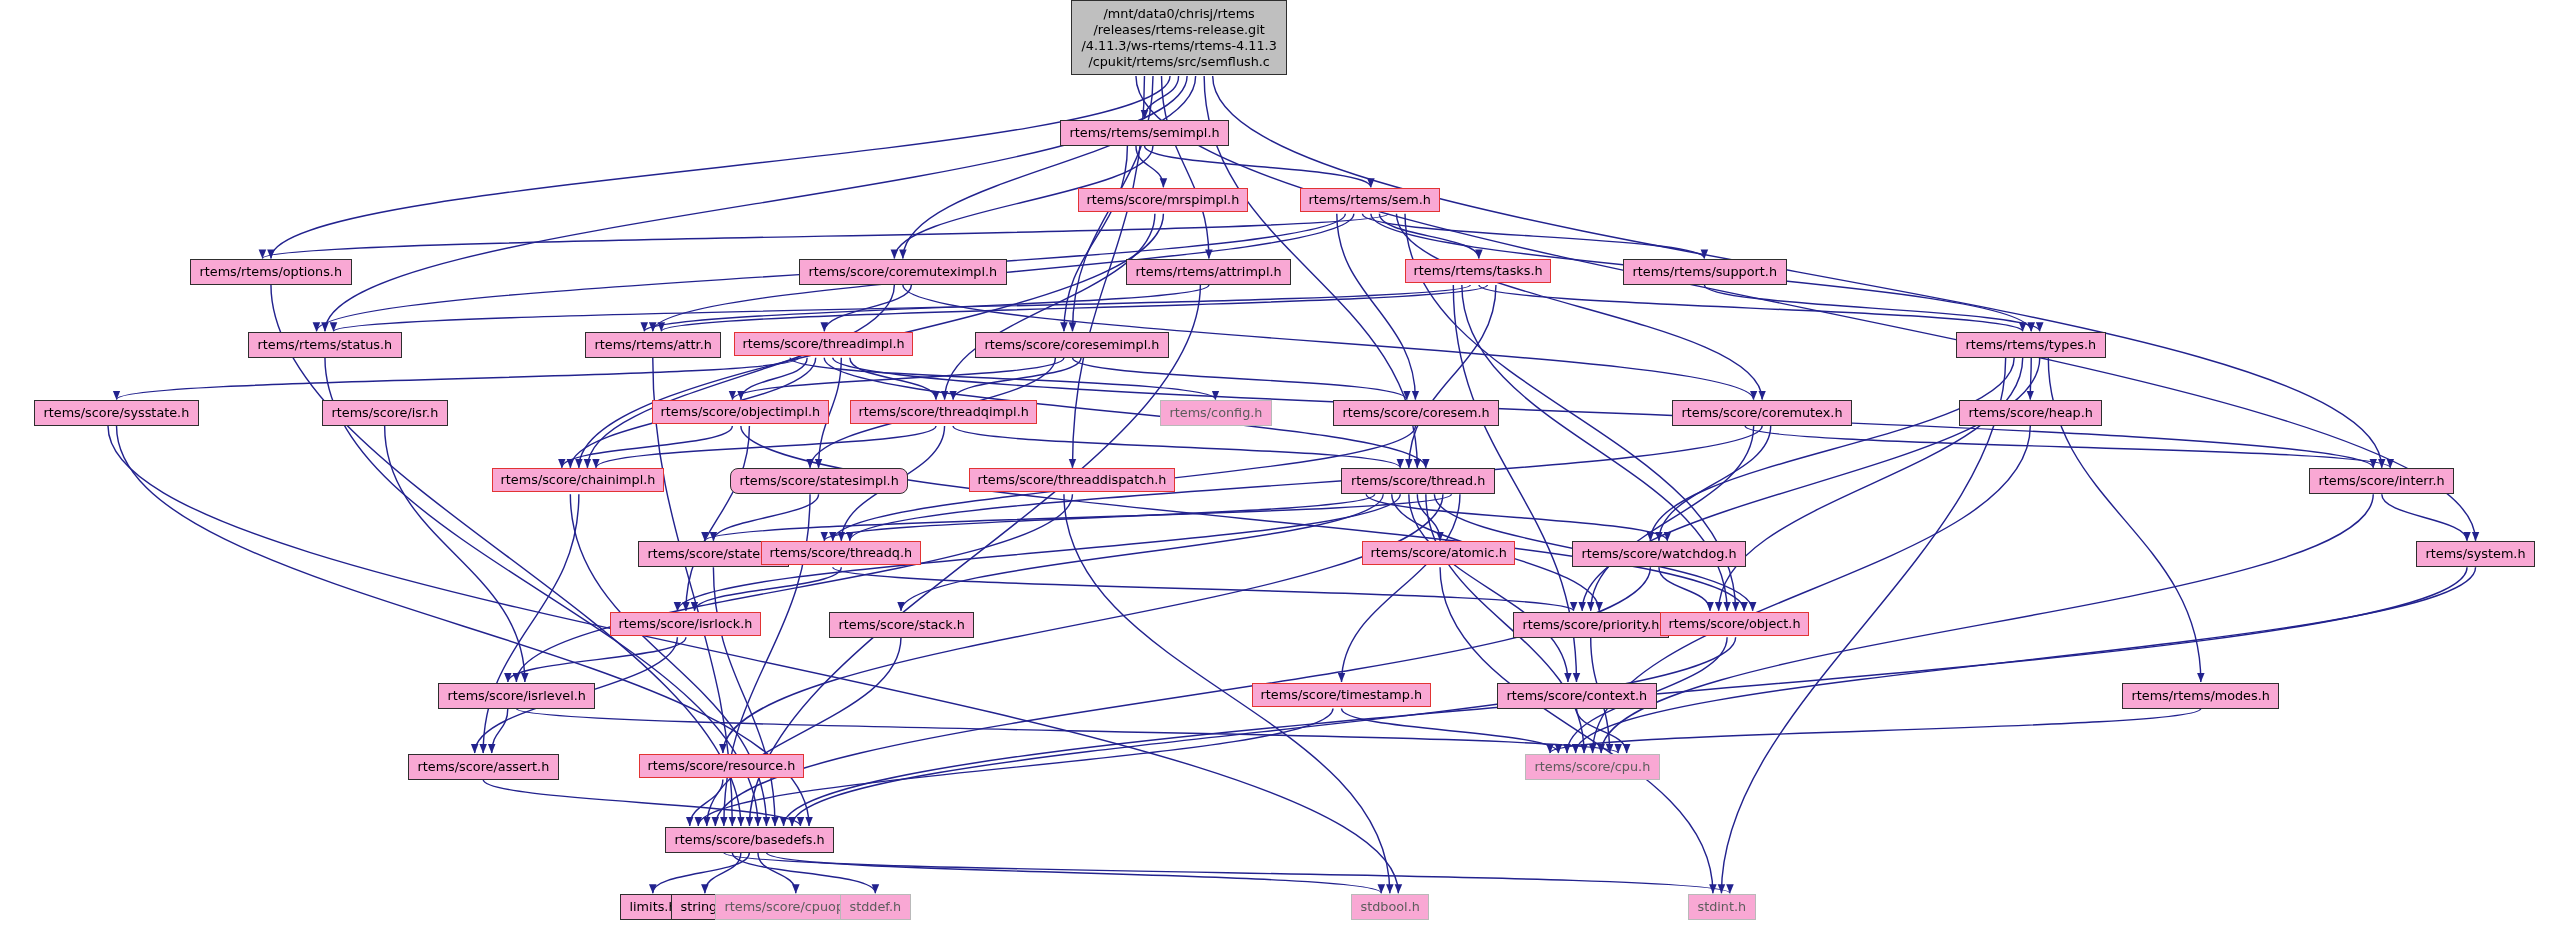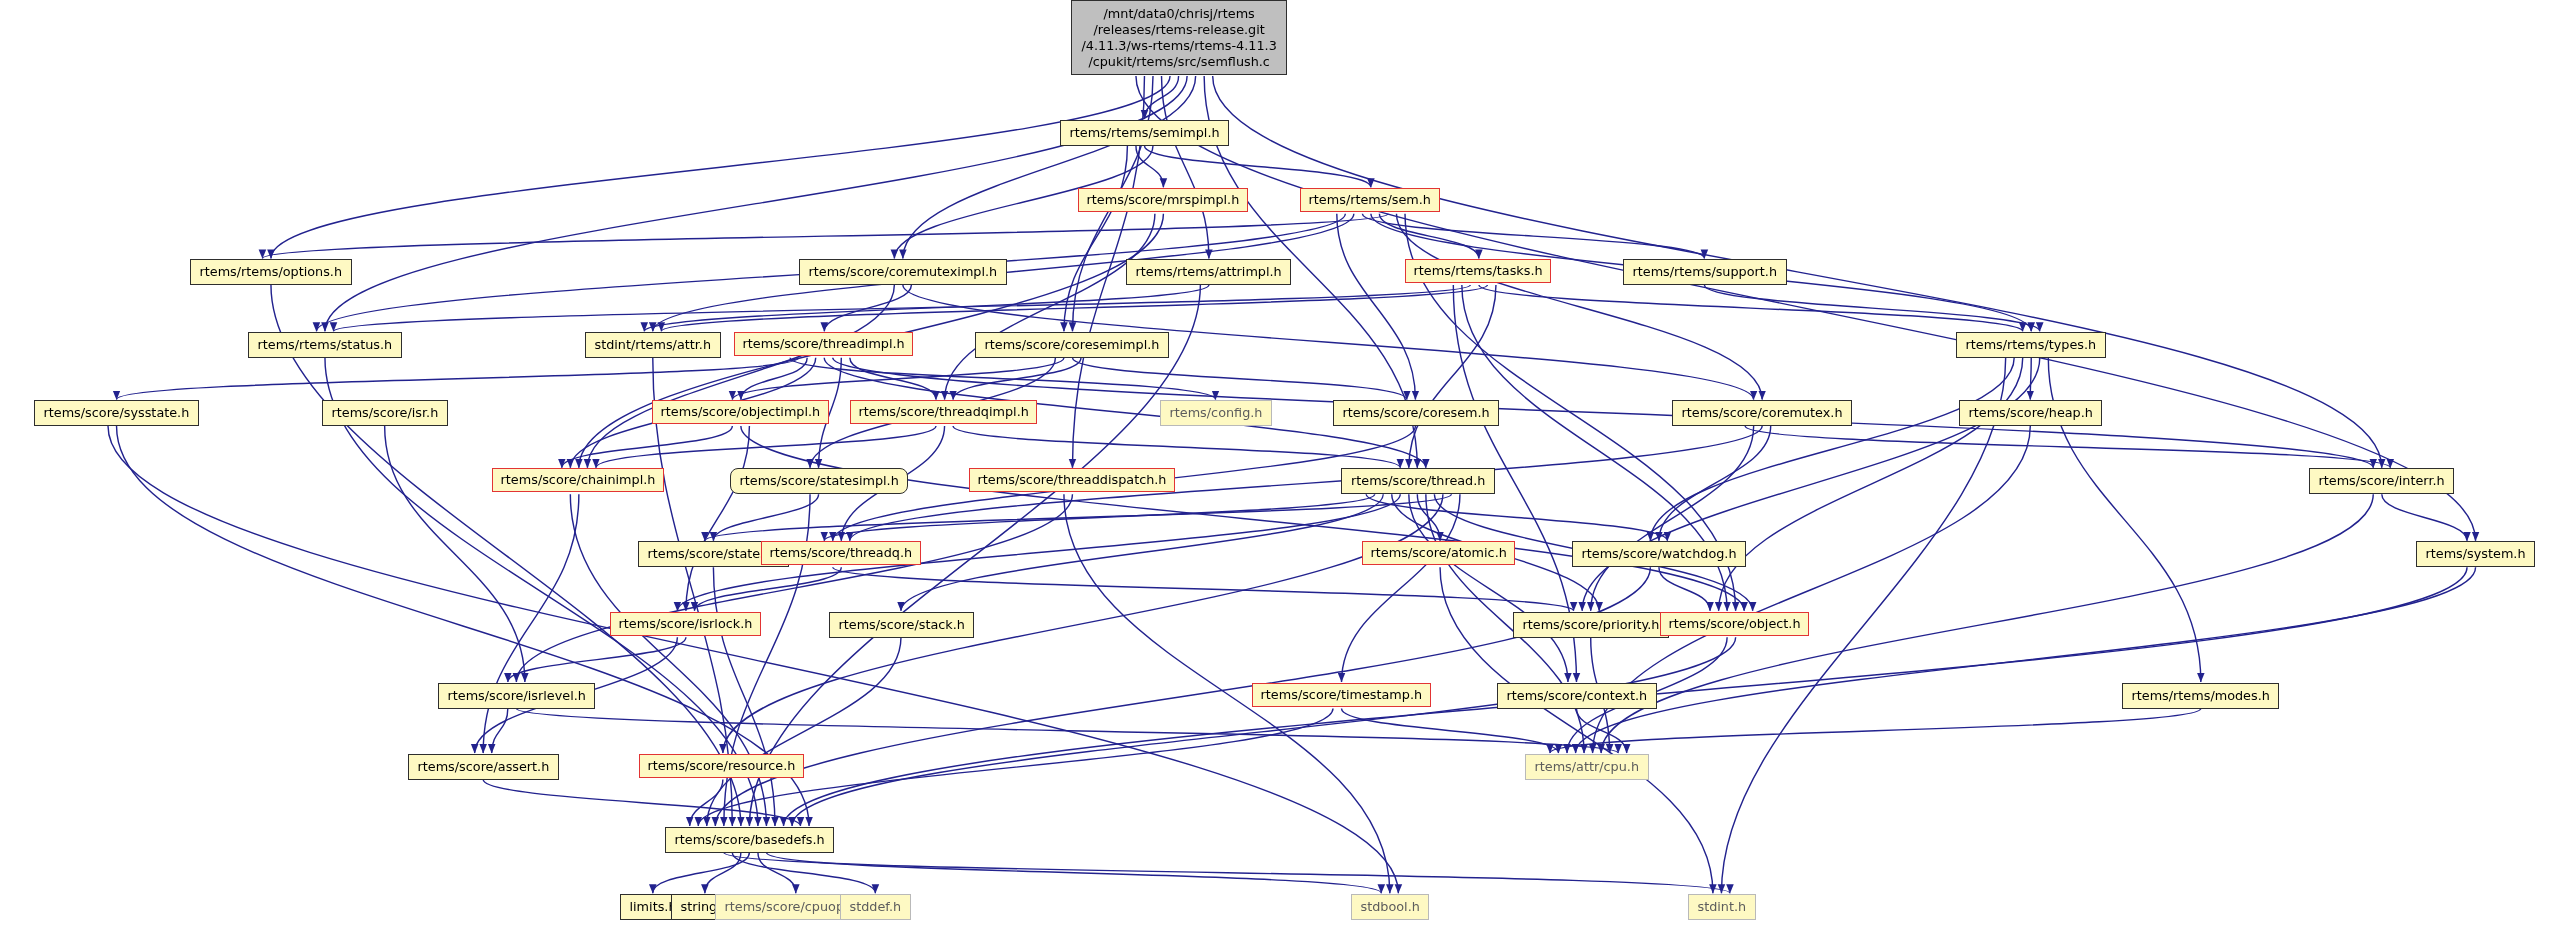--- a/index.html
+++ b/index.html
@@ -1,20 +1,20 @@
 <!DOCTYPE html>
 <html style="font-size:15px"><head>
 <meta charset="utf-8">
 <style>
   html,body{margin:0;padding:0;background:#ffffff;}
   body{width:2576px;height:927px;position:relative;overflow:hidden;
        font-family:"DejaVu Sans","Liberation Sans",sans-serif;}
   #graph{position:absolute;left:0;top:0;width:2576px;height:657px;}
   #edges{position:absolute;left:0;top:0;z-index:1;}
-  .node{position:absolute;z-index:2;background:#fef9c3;border:0.9px solid #2e2e2e;
+  .node{position:absolute;z-index:2;background:#f9a8d4;border:0.9px solid #2e2e2e;
         color:#000;font-size:12.8px;line-height:1.25;padding:3.8px 8.5px;white-space:nowrap;
         box-sizing:border-box;}
   .node.red{border:1.9px solid #e23434;padding:2.8px 7.6px;}
   .node.gray{border:0.9px solid #b9b9b9;color:#5d5d5d;}
   .node.file{background:#bfbfbf;border:0.9px solid #2e2e2e;white-space:pre-line;
              text-align:center;padding:4.7px 9.5px;}
 </style>
 </head>
 <body>
 
@@ -157,21 +157,21 @@
 /cpukit/rtems/src/semflush.c</div>
     <div class="node normal" style="left: 1060px; top: 120px;">rtems/rtems/semimpl.h</div>
     <div class="node red" style="left: 1078px; top: 188px;">rtems/score/mrspimpl.h</div>
     <div class="node red" style="left: 1300px; top: 188px;">rtems/rtems/sem.h</div>
     <div class="node normal" style="left: 190px; top: 259px;">rtems/rtems/options.h</div>
     <div class="node normal" style="left: 799px; top: 259px;">rtems/score/coremuteximpl.h</div>
     <div class="node normal" style="left: 1126px; top: 259px;">rtems/rtems/attrimpl.h</div>
     <div class="node red" style="left: 1405px; top: 259px;">rtems/rtems/tasks.h</div>
     <div class="node normal" style="left: 1623px; top: 259px;">rtems/rtems/support.h</div>
     <div class="node normal" style="left: 248px; top: 332px;">rtems/rtems/status.h</div>
-    <div class="node normal" style="left: 585px; top: 332px;">stdint/rtems/attr.h</div>
+    <div class="node normal" style="left: 585px; top: 332px;">rtems/rtems/attr.h</div>
     <div class="node red" style="left: 734px; top: 332px;">rtems/score/threadimpl.h</div>
     <div class="node normal" style="left: 975px; top: 332px;">rtems/score/coresemimpl.h</div>
     <div class="node normal" style="left: 1956px; top: 332px;">rtems/rtems/types.h</div>
     <div class="node normal" style="left: 34px; top: 400px;">rtems/score/sysstate.h</div>
     <div class="node normal" style="left: 322px; top: 400px;">rtems/score/isr.h</div>
     <div class="node red" style="left: 652px; top: 400px;">rtems/score/objectimpl.h</div>
     <div class="node red" style="left: 850px; top: 400px;">rtems/score/threadqimpl.h</div>
     <div class="node gray" style="left: 1160px; top: 400px;">rtems/config.h</div>
     <div class="node normal" style="left: 1333px; top: 400px;">rtems/score/coresem.h</div>
     <div class="node normal" style="left: 1672px; top: 400px;">rtems/score/coremutex.h</div>
@@ -189,21 +189,21 @@
     <div class="node red" style="left: 610px; top: 612px;">rtems/score/isrlock.h</div>
     <div class="node normal" style="left: 829px; top: 612px;">rtems/score/stack.h</div>
     <div class="node normal" style="left: 1513px; top: 612px;">rtems/score/priority.h</div>
     <div class="node red" style="left: 1660px; top: 612px;">rtems/score/object.h</div>
     <div class="node normal" style="left: 438px; top: 683px;">rtems/score/isrlevel.h</div>
     <div class="node red" style="left: 1252px; top: 683px;">rtems/score/timestamp.h</div>
     <div class="node normal" style="left: 1497px; top: 683px;">rtems/score/context.h</div>
     <div class="node normal" style="left: 2122px; top: 683px;">rtems/rtems/modes.h</div>
     <div class="node normal" style="left: 408px; top: 754px;">rtems/score/assert.h</div>
     <div class="node red" style="left: 639px; top: 754px;">rtems/score/resource.h</div>
-    <div class="node gray" style="left: 1525px; top: 754px;">rtems/attr/cpu.h</div>
+    <div class="node gray" style="left: 1525px; top: 754px;">rtems/score/cpu.h</div>
     <div class="node normal" style="left: 665px; top: 827px;">rtems/score/basedefs.h</div>
     <div class="node normal" style="left: 620px; top: 894px;">limits.h</div>
     <div class="node normal" style="left: 671px; top: 894px;">string.h</div>
     <div class="node gray" style="left: 715px; top: 894px;">rtems/score/cpuopts.h</div>
     <div class="node gray" style="left: 840px; top: 894px;">stddef.h</div>
     <div class="node gray" style="left: 1351px; top: 894px;">stdbool.h</div>
     <div class="node gray" style="left: 1688px; top: 894px;">stdint.h</div>
   </div>
 
 

